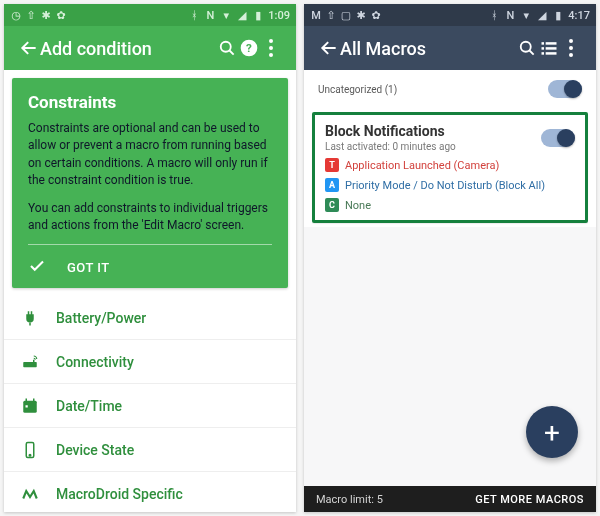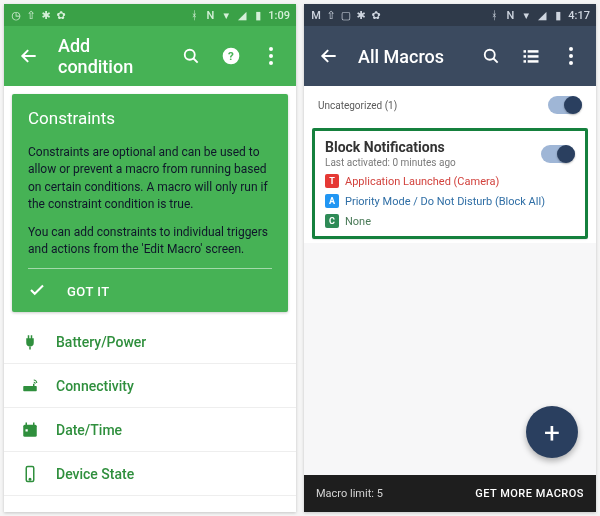--- a/index.html
+++ b/index.html
@@ -31,41 +31,40 @@
     padding: 0 6px;
     font-size: 11px;
     font-weight: 500;
   }
   .statusbar.green { background: #3aa147; color: #d6f0d9; }
   .statusbar.dark  { background: #2f3a4a; color: #cfd6e0; }
   .statusbar .sb-left { margin-right: auto; display:flex; gap:3px; }
   .sb-ic { width: 12px; height: 12px; display: inline-flex; align-items:center; justify-content:center; }
   
   .appbar {
-    height: 60px;
+    height: 44px;
     display: flex;
     align-items: center;
-    gap: 18px;
     padding: 2px 14px;
     color: #fff;
   }
   .appbar.green { background: #46b255; }
   .appbar.dark  { background: #3b4a5f; }
   .appbar .title { font-size: 18px; font-weight: 500; flex: 1; }
   .ab-ic { width: 22px; height: 22px; display:inline-flex; align-items:center; justify-content:center; }
   
   .card {
     margin: 8px;
     background: #46b255;
     color: #fff;
     border-radius: 2px;
     padding: 14px 16px 10px;
     box-shadow: 0 1px 3px rgba(0,0,0,0.2);
   }
-  .card h3 { font-size: 17px; font-weight: 400; margin-bottom: 16px; }
+  .card h3 { font-size: 17px; font-weight: 700; margin-bottom: 8px; }
   .card p { font-size: 12px; line-height: 1.45; color: #0f172a; margin-bottom: 10px; }
   .card hr { border: none; border-top: 1px solid rgba(255,255,255,0.5); margin: 6px 0; }
   .gotit { display:flex; align-items:center; gap:21px; font-size: 13px; font-weight:500; letter-spacing:0.5px; padding-top:6px; }
   
   .list { flex:1; overflow:hidden; }
   .row {
     display:flex; align-items:center; gap:16px;
     height:44px; padding:0 16px; border-bottom:1px solid #eee;
     color:#2f8f3d; font-size:14px; font-weight:500;
   }
@@ -97,21 +96,21 @@
   .d-c { color:#4a7a58; }
 
   .fab {
     position:absolute; right:18px; bottom:54px;
     width:52px; height:52px; border-radius:50%;
     background:#2a3f5f; color:#fff;
     display:flex; align-items:center; justify-content:center;
     font-size:28px; box-shadow:0 3px 6px rgba(0,0,0,0.3);
   }
   .bottombar {
-    height:37px; background:#1e1e1e; color:#d4d4d4;
+    height:26px; background:#1e1e1e; color:#d4d4d4;
     display:flex; align-items:center; justify-content:space-between;
     padding:0 12px; font-size:11px;
   }
   .bottombar .r { letter-spacing:0.5px; font-weight:500; color:#fff; }
 </style>
 </head>
 <body>
 
 <div class="phone">
   <div class="statusbar green">

